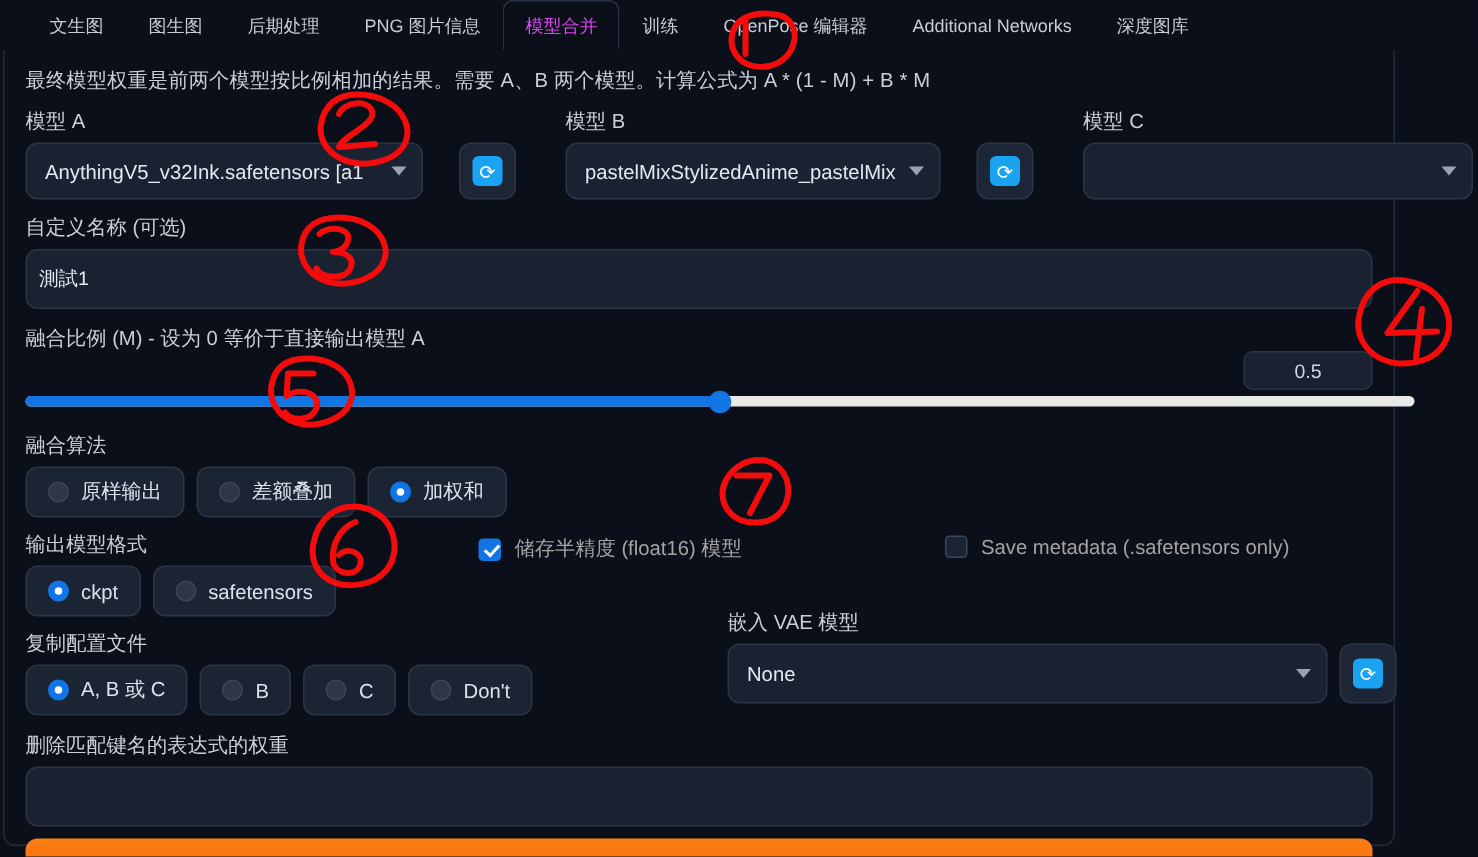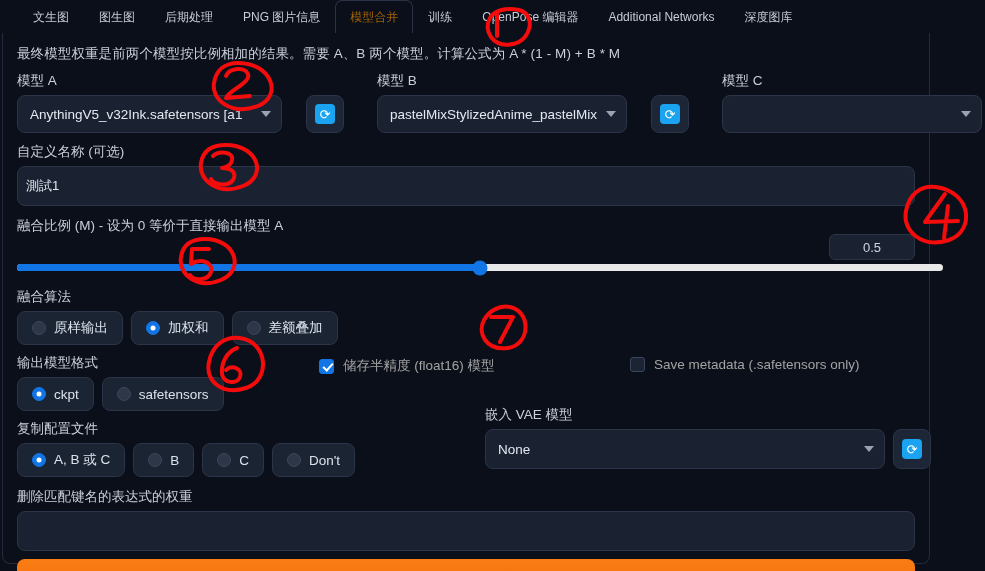--- a/index.html
+++ b/index.html
@@ -30,21 +30,21 @@
     display: flex; align-items: center;
     font-size: 12px;
     color: #c6ccd8;
     white-space: nowrap;
     border: 1px solid transparent;
     border-radius: 7px 7px 0 0;
     cursor: pointer;
   }
   .tab.first { margin-left: 18px; }
   .tab.active {
-    color: #a16207;
+    color: #d946ef;
     border-color: #2a3345;
     border-bottom-color: transparent;
     background: #0b0f19;
   }
 
   
   .panel {
     position: absolute;
     top: 33px; left: 2px;
     width: 928px; height: 531px;
@@ -327,26 +327,26 @@
       </div>
     </div>
 
     <div class="label" style="margin-top:6px;">融合算法</div>
     <div class="group">
       <div class="pill">
         <span class="radio"></span>
         <span>原样输出</span>
       </div>
       <div class="pill">
+        <span class="radio"></span>
+        <span>差额叠加</span>
+      </div>
+      <div class="pill">
         <span class="radio on"></span>
         <span>加权和</span>
-      </div>
-      <div class="pill">
-        <span class="radio"></span>
-        <span>差额叠加</span>
       </div>
     </div>
 
     <div style="position:relative;">
       <div class="label" style="margin-top:9px;">输出模型格式</div>
       <div class="group">
         <div class="pill">
           <span class="radio on"></span>
           <span>ckpt</span>
         </div>

